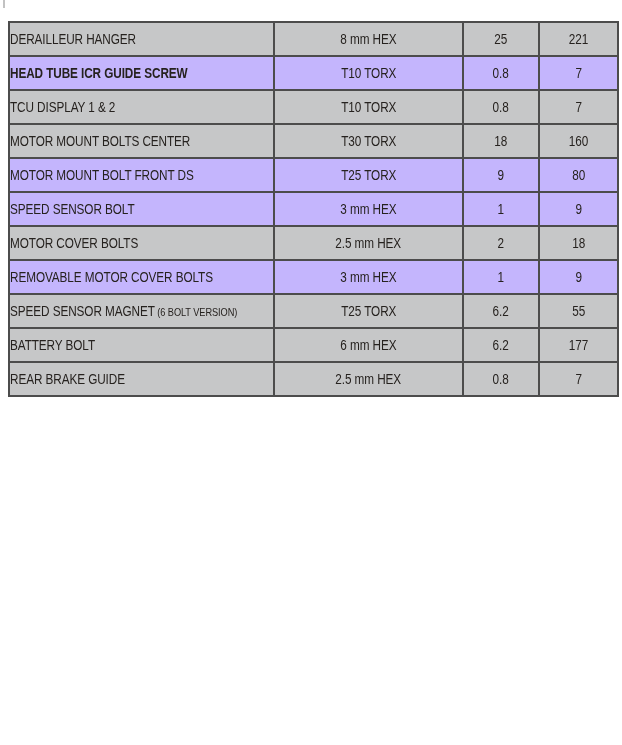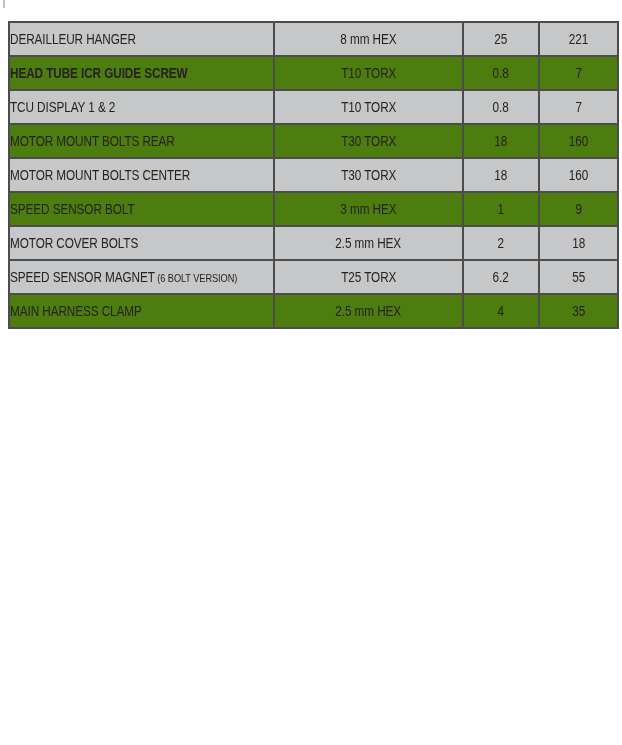--- a/index.html
+++ b/index.html
@@ -27,21 +27,21 @@
     padding:0;
     color:#26221f;
     font-size:14px;
     vertical-align:middle;
     overflow:hidden;
     white-space:nowrap;
   }
   td.c-part{ text-align:left; padding-left:10px; }
   td.c-tool, td.c-nm, td.c-lb{ text-align:center; }
   tr.shaded td{ background:#c6c7c8; }
-  tr.plain td{ background:#4d7c0f; }
+  tr.plain td{ background:#c4b5fd; }
   .txt{
     display:inline-block;
     transform:scaleX(0.84);
     letter-spacing:-0.1px;
   }
   td.c-part .txt{ transform-origin:left center; }
   td.c-tool .txt, td.c-nm .txt, td.c-lb .txt{ transform-origin:center center; }
   tr.bold td.c-part .txt{ font-weight:700; }
   .suffix{ font-size:11px; }
 </style>
@@ -69,50 +69,62 @@
         <td class="c-tool"><span class="txt">T10 TORX</span></td>
         <td class="c-nm"><span class="txt">0.8</span></td>
         <td class="c-lb"><span class="txt">7</span></td>
       </tr>
       <tr class="shaded">
         <td class="c-part"><span class="txt">TCU DISPLAY 1 &amp; 2</span></td>
         <td class="c-tool"><span class="txt">T10 TORX</span></td>
         <td class="c-nm"><span class="txt">0.8</span></td>
         <td class="c-lb"><span class="txt">7</span></td>
       </tr>
-      <tr class="plain">
-        <td class="c-part"><span class="txt">MOTOR MOUNT BOLTS REAR</span></td>
-        <td class="c-tool"><span class="txt">T30 TORX</span></td>
-        <td class="c-nm"><span class="txt">18</span></td>
-        <td class="c-lb"><span class="txt">160</span></td>
-      </tr>
       <tr class="shaded">
         <td class="c-part"><span class="txt">MOTOR MOUNT BOLTS CENTER</span></td>
         <td class="c-tool"><span class="txt">T30 TORX</span></td>
         <td class="c-nm"><span class="txt">18</span></td>
         <td class="c-lb"><span class="txt">160</span></td>
+      </tr>
+      <tr class="plain">
+        <td class="c-part"><span class="txt">MOTOR MOUNT BOLT FRONT DS</span></td>
+        <td class="c-tool"><span class="txt">T25 TORX</span></td>
+        <td class="c-nm"><span class="txt">9</span></td>
+        <td class="c-lb"><span class="txt">80</span></td>
       </tr>
       <tr class="plain">
         <td class="c-part"><span class="txt">SPEED SENSOR BOLT</span></td>
         <td class="c-tool"><span class="txt">3 mm HEX</span></td>
         <td class="c-nm"><span class="txt">1</span></td>
         <td class="c-lb"><span class="txt">9</span></td>
       </tr>
       <tr class="shaded">
         <td class="c-part"><span class="txt">MOTOR COVER BOLTS</span></td>
         <td class="c-tool"><span class="txt">2.5 mm HEX</span></td>
         <td class="c-nm"><span class="txt">2</span></td>
         <td class="c-lb"><span class="txt">18</span></td>
       </tr>
+      <tr class="plain">
+        <td class="c-part"><span class="txt">REMOVABLE MOTOR COVER BOLTS</span></td>
+        <td class="c-tool"><span class="txt">3 mm HEX</span></td>
+        <td class="c-nm"><span class="txt">1</span></td>
+        <td class="c-lb"><span class="txt">9</span></td>
+      </tr>
       <tr class="shaded">
         <td class="c-part"><span class="txt">SPEED SENSOR MAGNET<span class="suffix"> (6 BOLT VERSION)</span></span></td>
         <td class="c-tool"><span class="txt">T25 TORX</span></td>
         <td class="c-nm"><span class="txt">6.2</span></td>
         <td class="c-lb"><span class="txt">55</span></td>
       </tr>
-      <tr class="plain">
-        <td class="c-part"><span class="txt">MAIN HARNESS CLAMP</span></td>
+      <tr class="shaded">
+        <td class="c-part"><span class="txt">BATTERY BOLT</span></td>
+        <td class="c-tool"><span class="txt">6 mm HEX</span></td>
+        <td class="c-nm"><span class="txt">6.2</span></td>
+        <td class="c-lb"><span class="txt">177</span></td>
+      </tr>
+      <tr class="shaded">
+        <td class="c-part"><span class="txt">REAR BRAKE GUIDE</span></td>
         <td class="c-tool"><span class="txt">2.5 mm HEX</span></td>
-        <td class="c-nm"><span class="txt">4</span></td>
-        <td class="c-lb"><span class="txt">35</span></td>
+        <td class="c-nm"><span class="txt">0.8</span></td>
+        <td class="c-lb"><span class="txt">7</span></td>
       </tr>
     </tbody>
 </table>
 
 </body></html>

